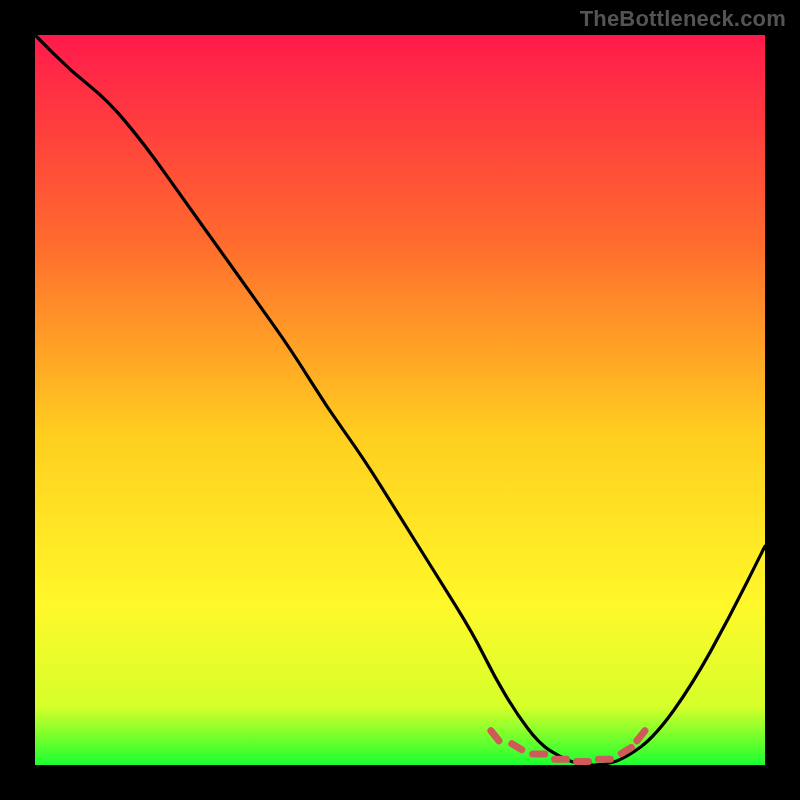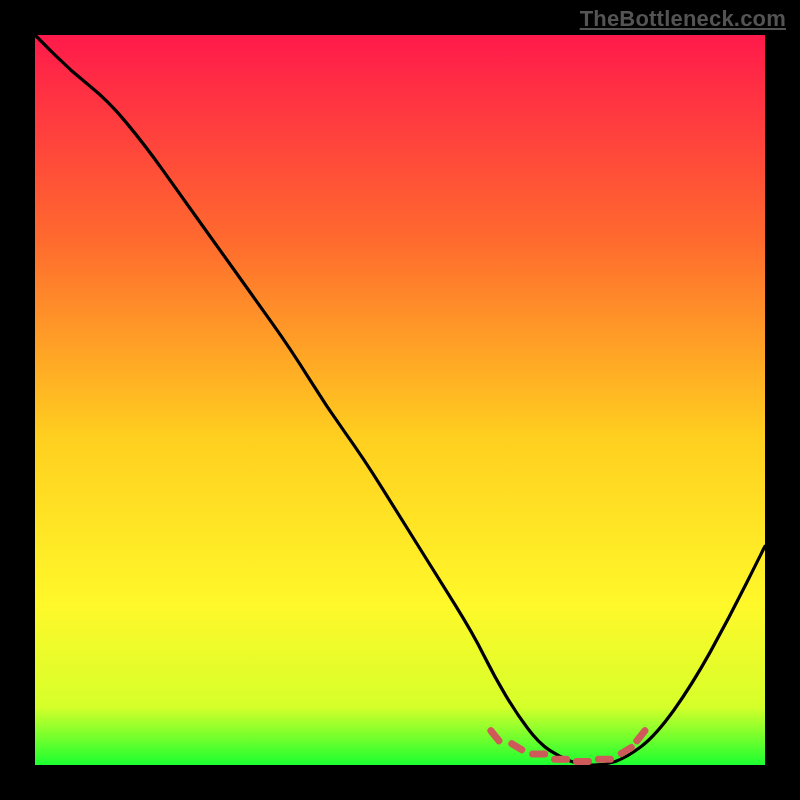--- a/index.html
+++ b/index.html
@@ -19,21 +19,20 @@
   .watermark {
     position: absolute;
     top: 6px;
     right: 14px;
     font-family: Arial, Helvetica, sans-serif;
     font-size: 22px;
     font-weight: bold;
     color: #545454;
     letter-spacing: 0.2px;
     z-index: 5;
-    text-decoration: underline;
   }
   svg.plot {
     position: absolute;
     left: 0;
     top: 0;
   }
 </style>
 </head>
 <body>
 

